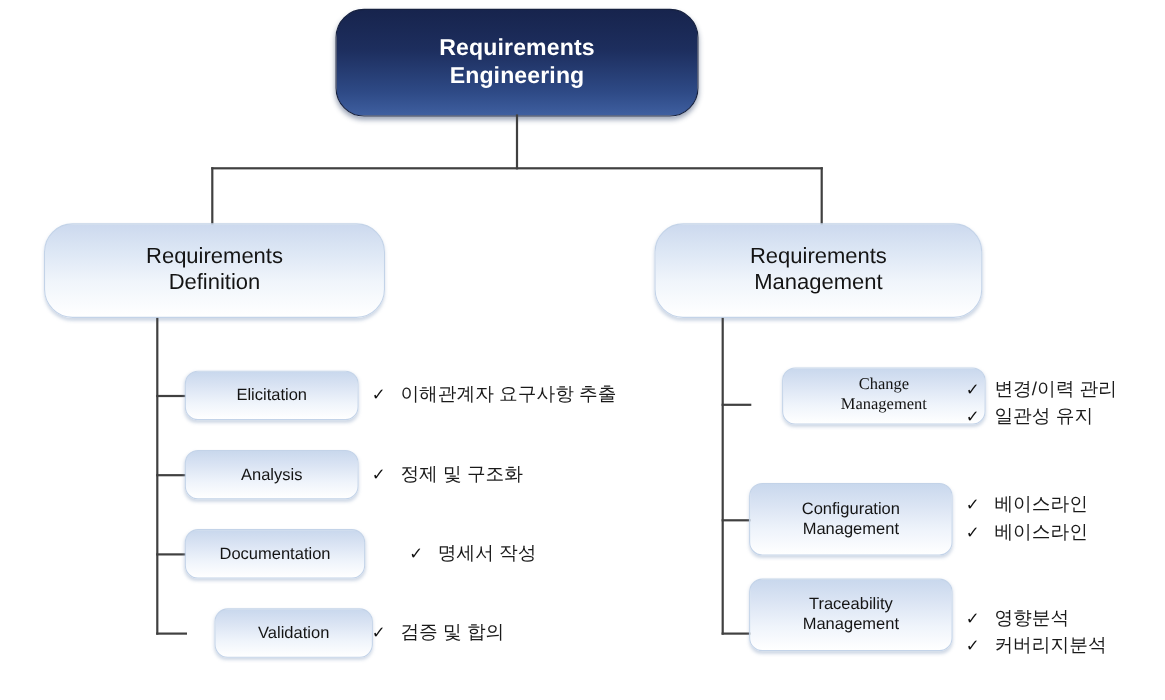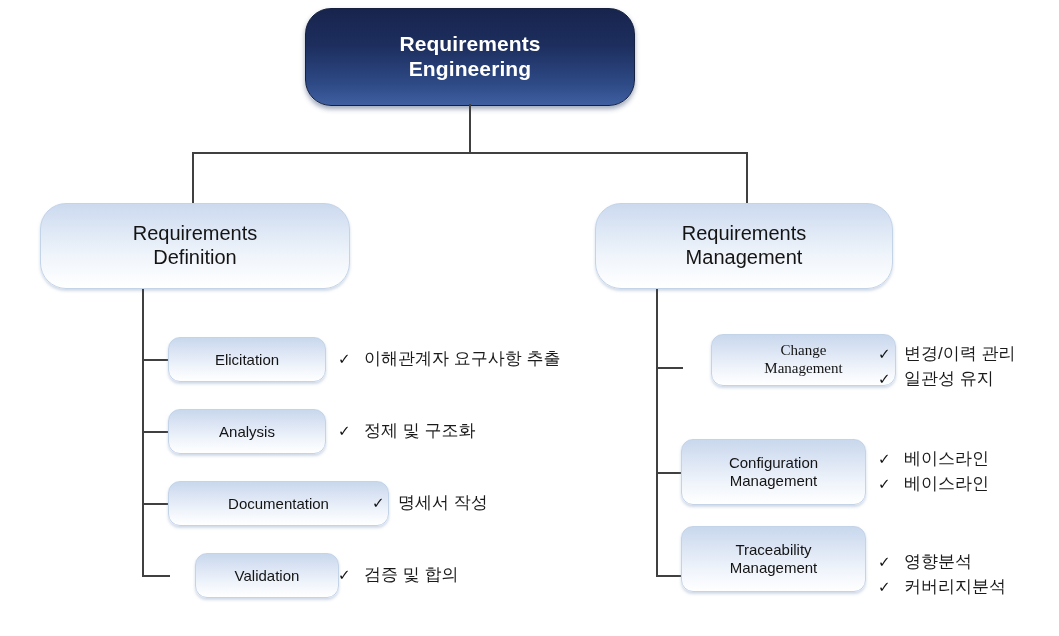--- a/index.html
+++ b/index.html
@@ -113,21 +113,21 @@
 Definition</div>
 
   <div class="line-v" style="left:142px; top:289px; height:288px;"></div>
   <div class="line-h" style="left:142px; top:359px; width:28px;"></div>
   <div class="line-h" style="left:142px; top:431px; width:28px;"></div>
   <div class="line-h" style="left:142px; top:503px; width:28px;"></div>
   <div class="line-h" style="left:142px; top:575px; width:28px;"></div>
 
   <div class="node node-leaf" style="left:168px; top:337px; width:158px; height:45px;">Elicitation</div>
   <div class="node node-leaf" style="left:168px; top:409px; width:158px; height:45px;">Analysis</div>
-  <div class="node node-leaf" style="left:168px; top:481px; width:221px; height:45px;">Documentation</div>
+  <div class="node node-leaf" style="left:168px; top:481px; width:164px; height:45px;">Documentation</div>
   <div class="node node-leaf" style="left:184px; top:553px; width:144px; height:45px;margin-left:11px;">Validation</div>
 
   <div class="annot-group" style="left:338px; top:337px; width:280px; height:45px;">
     <div class="annot-row">
       <span class="annot-check">✓</span>
       <span class="annot-text">이해관계자 요구사항 추출</span>
     </div>
   </div>
 
   <div class="annot-group" style="left:338px; top:409px; width:280px; height:45px;">

